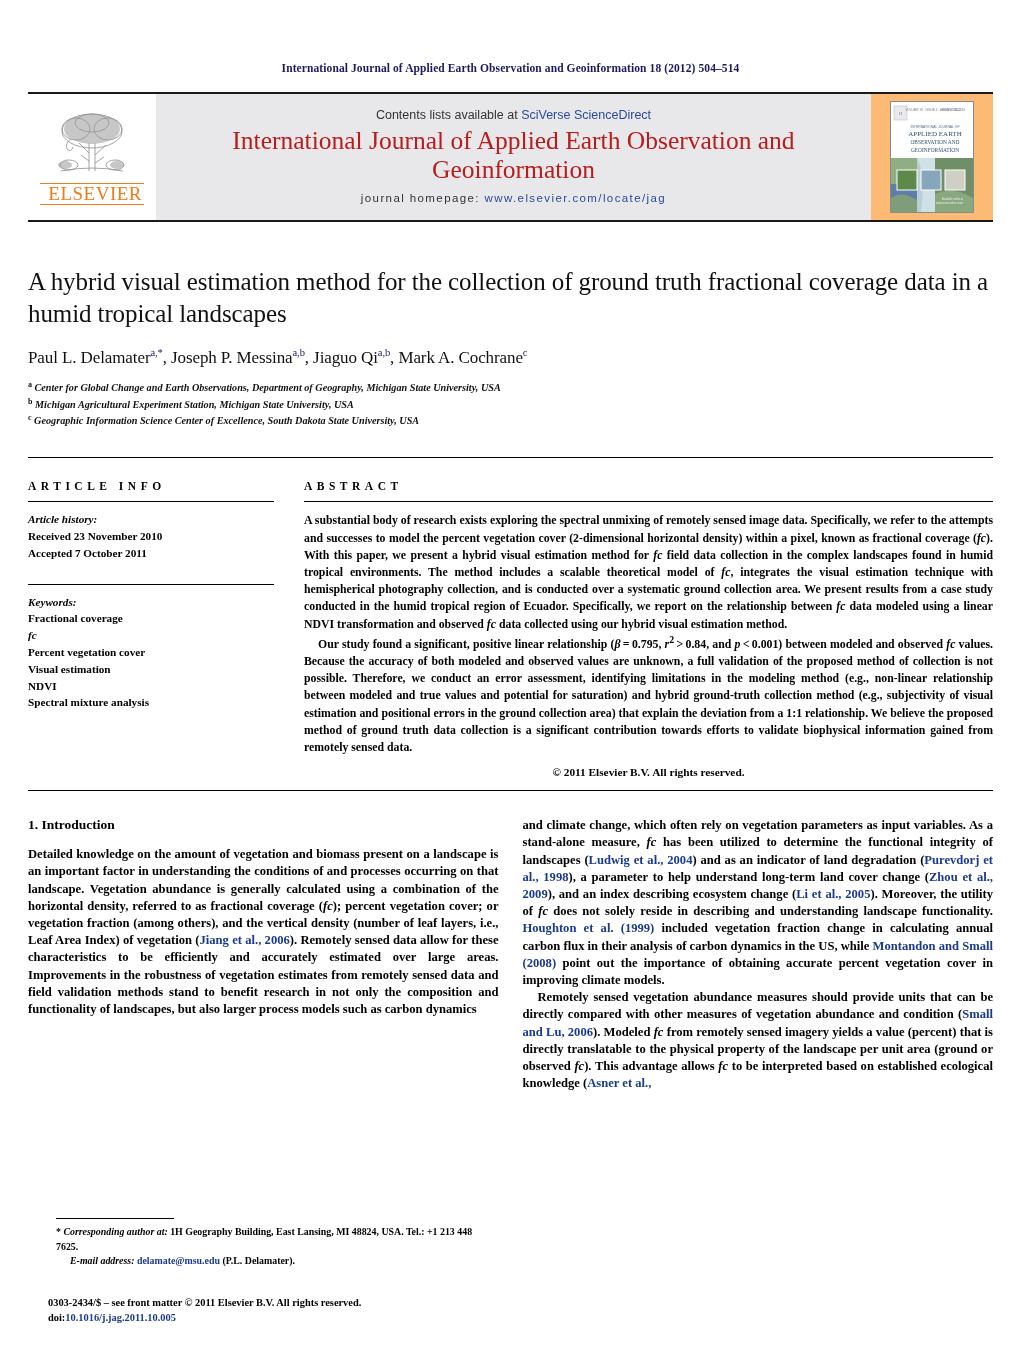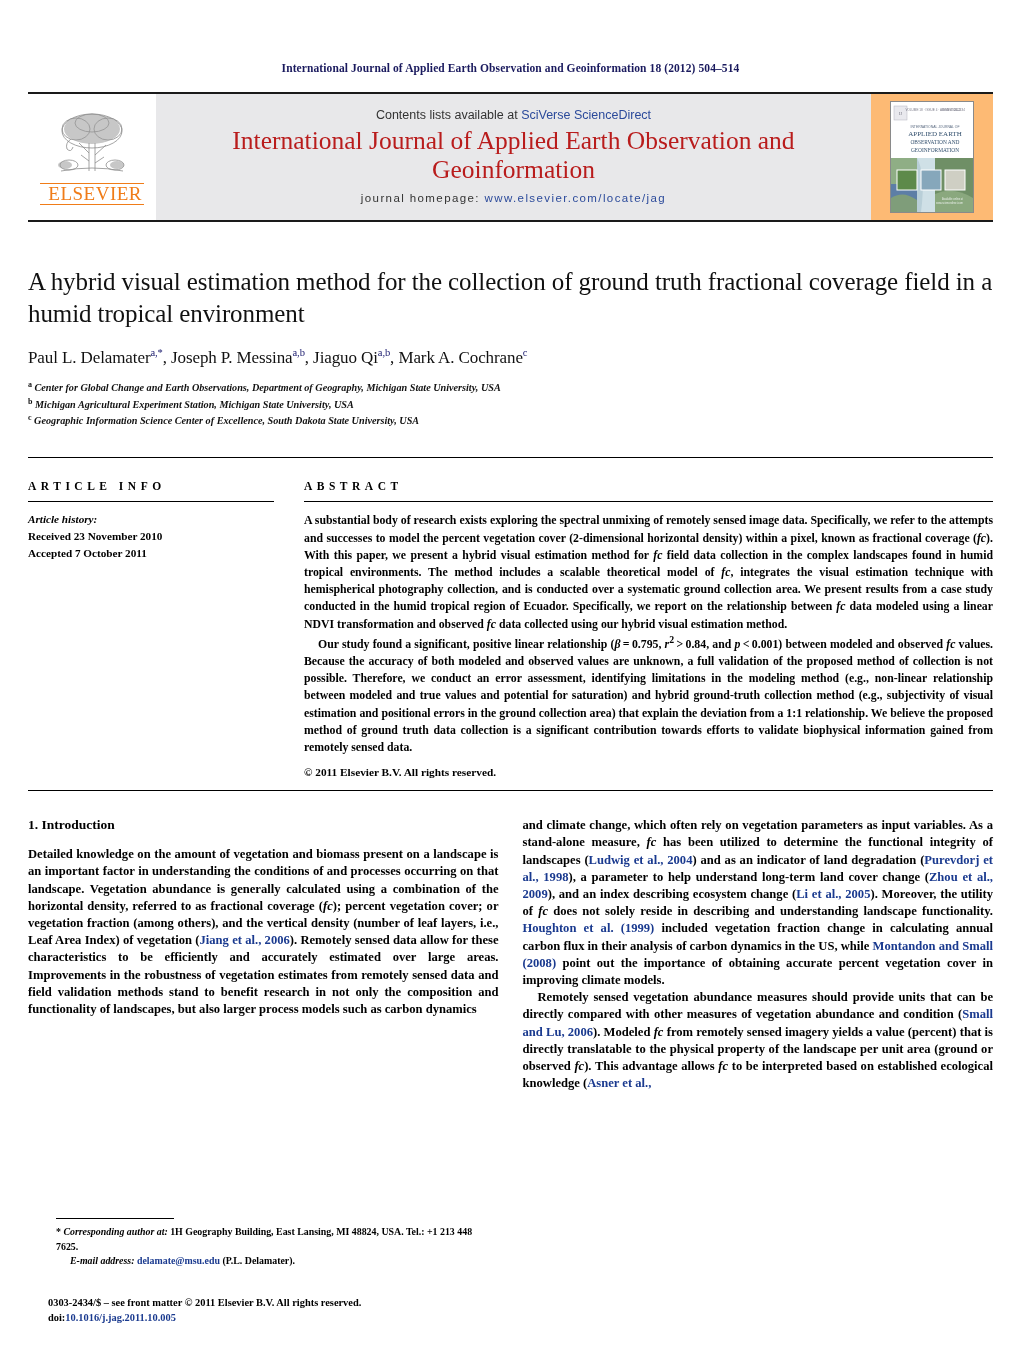--- a/index.html
+++ b/index.html
@@ -172,21 +172,21 @@
     line-height: 1.46;
     text-align: justify;
     font-weight: bold;
     color: #000;
   }
   .abstract-body p { margin: 0; }
   .abstract-body p + p { text-indent: 14px; }
   .abstract-body i { font-style: italic; }
   .copyright {
     margin-top: 10px;
-    text-align: left;
+    text-align: center;
     font-size: 11.3px;
     font-weight: bold;
   }
   .info-rule-bot { border-top: 1px solid #000; margin-top: 12px; }
 
   
   .body-cols {
     display: flex;
     margin-top: 26px;
     gap: 24px;
@@ -305,21 +305,21 @@
           <rect x="54" y="68" width="20" height="20" fill="#cfcfc4" stroke="#ffffff" stroke-width="1"></rect>
           <text x="72" y="98" font-size="2.6" fill="#e8eee8" text-anchor="end" font-family="Liberation Sans, sans-serif">Available online at</text>
           <text x="72" y="102" font-size="2.6" fill="#e8eee8" text-anchor="end" font-family="Liberation Sans, sans-serif">www.sciencedirect.com</text>
         </svg>
       </div>
     </div>
 
   </div>
 
   <div class="title-block">
-    <h1 class="article-title">A hybrid visual estimation method for the collection of ground truth fractional coverage field in a humid tropical environment</h1>
+    <h1 class="article-title">A hybrid visual estimation method for the collection of ground truth fractional coverage data in a humid tropical landscapes</h1>
     <div class="authors">Paul L. Delamater<sup>a,*</sup>, Joseph P. Messina<sup>a,b</sup>, Jiaguo Qi<sup>a,b</sup>, Mark A. Cochrane<sup>c</sup></div>
     <div class="affils">
       <div class="affil">
         <sup>a</sup>
         <span>Center for Global Change and Earth Observations, Department of Geography, Michigan State University, USA</span>
       </div>
       <div class="affil">
         <sup>b</sup>
         <span>Michigan Agricultural Experiment Station, Michigan State University, USA</span>
       </div>
@@ -335,20 +335,32 @@
   <div class="info-wrap">
 
     <div class="col-info">
       <div class="sec-head">ARTICLE INFO</div>
       <div class="hr-thin"></div>
       <div class="info-group">
         <div class="info-label">Article history:</div>
         <div class="info-item">Received 23 November 2010</div>
         <div class="info-item">Accepted 7 October 2011</div>
       </div>
+      <div class="kw-block">
+        <div class="hr-thin"></div>
+        <div class="info-group">
+          <div class="info-label">Keywords:</div>
+          <div class="info-item">Fractional coverage</div>
+          <div class="info-item ital">fc</div>
+          <div class="info-item">Percent vegetation cover</div>
+          <div class="info-item">Visual estimation</div>
+          <div class="info-item">NDVI</div>
+          <div class="info-item">Spectral mixture analysis</div>
+        </div>
+      </div>
     </div>
 
     <div class="col-abs">
       <div class="sec-head">ABSTRACT</div>
       <div class="hr-thin"></div>
       <div class="abstract-body">
         <p>A substantial body of research exists exploring the spectral unmixing of remotely sensed image data. Specifically, we refer to the attempts and successes to model the percent vegetation cover (2-dimensional horizontal density) within a pixel, known as fractional coverage (<i>fc</i>). With this paper, we present a hybrid visual estimation method for <i>fc</i> field data collection in the complex landscapes found in humid tropical environments. The method includes a scalable theoretical model of <i>fc</i>, integrates the visual estimation technique with hemispherical photography collection, and is conducted over a systematic ground collection area. We present results from a case study conducted in the humid tropical region of Ecuador. Specifically, we report on the relationship between <i>fc</i> data modeled using a linear NDVI transformation and observed <i>fc</i> data collected using our hybrid visual estimation method.</p>
         <p>Our study found a significant, positive linear relationship (<i>β</i> = 0.795, <i>r</i><sup>2</sup> &gt; 0.84, and <i>p</i> &lt; 0.001) between modeled and observed <i>fc</i> values. Because the accuracy of both modeled and observed values are unknown, a full validation of the proposed method of collection is not possible. Therefore, we conduct an error assessment, identifying limitations in the modeling method (e.g., non-linear relationship between modeled and true values and potential for saturation) and hybrid ground-truth collection method (e.g., subjectivity of visual estimation and positional errors in the ground collection area) that explain the deviation from a 1:1 relationship. We believe the proposed method of ground truth data collection is a significant contribution towards efforts to validate biophysical information gained from remotely sensed data.</p>
       </div>
       <div class="copyright">© 2011 Elsevier B.V. All rights reserved.</div>

